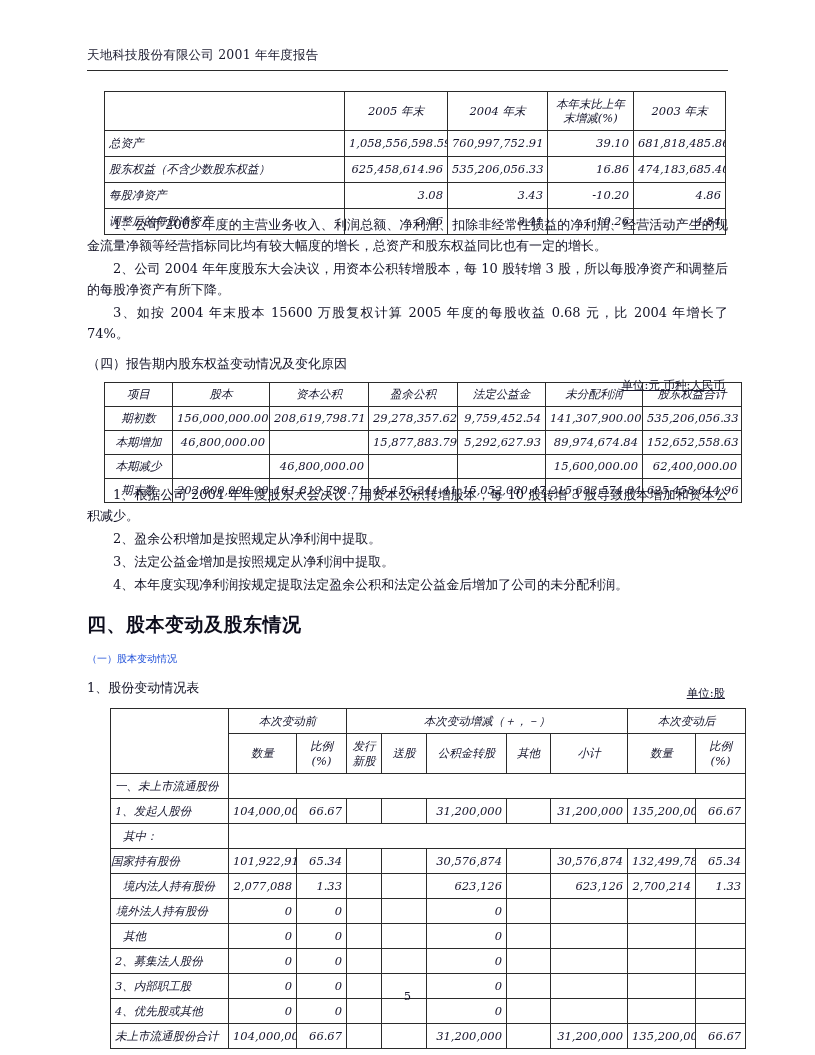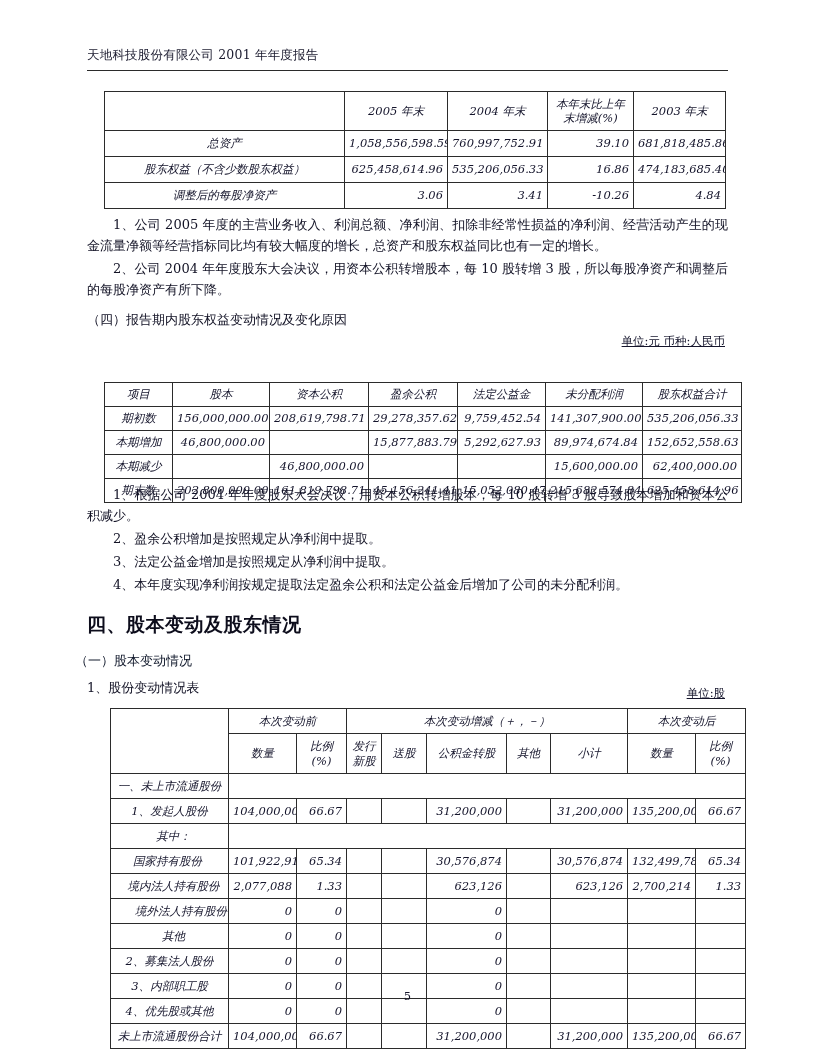--- a/index.html
+++ b/index.html
@@ -52,21 +52,21 @@
     border: 1px solid #2b2b2b;
     padding: 2px 4px;
     font-weight: normal;
     vertical-align: middle;
     line-height: 1.25;
     overflow: hidden;
     white-space: nowrap;
   }
   .num { text-align: right; font-family: "DejaVu Serif", "Liberation Serif", serif; }
   .ctr { text-align: center; }
-  .lft { text-align: center; }
+  .lft { text-align: left; }
 
   
   .tbl-indicators {
     position: absolute;
     left: 104px;
     top: 91px;
     width: 621px;
   }
   .tbl-indicators td { height: 21px; }
   .tbl-indicators .hdr td { height: 34px; text-align: center; vertical-align: middle; }
@@ -110,21 +110,21 @@
   
   .sec-heading {
     position: absolute;
     left: 87px;
     top: 612px;
     font-size: 19px;
     font-weight: bold;
     color: #0d0d1c;
     letter-spacing: 0.5px;
   }
-  .sub-a { position: absolute; left: 75px; top: 652px; font-size: 13px; color: #0f172a; }
+  .sub-a { position: absolute; left: 87px; top: 652px; font-size: 10px; color: #1d4ed8; }
   .sub-b { position: absolute; left: 87px; top: 679px; font-size: 13px; color: #121225; }
 
   
   .tbl-shares {
     position: absolute;
     left: 110px;
     top: 708px;
     width: 615px;
   }
   .tbl-shares td { height: 20px; font-size: 11.5px; }
@@ -180,32 +180,40 @@
         <td class="num">681,818,485.86</td>
       </tr>
       <tr>
         <td class="lft">股东权益（不含少数股东权益）</td>
         <td class="num">625,458,614.96</td>
         <td class="num">535,206,056.33</td>
         <td class="num">16.86</td>
         <td class="num">474,183,685.40</td>
       </tr>
       <tr>
+        <td class="lft">每股净资产</td>
+        <td class="num">3.08</td>
+        <td class="num">3.43</td>
+        <td class="num">-10.20</td>
+        <td class="num">4.86</td>
+      </tr>
+      <tr>
         <td class="lft">调整后的每股净资产</td>
         <td class="num">3.06</td>
         <td class="num">3.41</td>
         <td class="num">-10.26</td>
         <td class="num">4.84</td>
       </tr>
     </tbody>
   </table>
 
   <div class="block-paras">
     <p class="para para-indent">1、公司 2005 年度的主营业务收入、利润总额、净利润、扣除非经常性损益的净利润、经营活动产生的现金流量净额等经营指标同比均有较大幅度的增长，总资产和股东权益同比也有一定的增长。</p>
     <p class="para para-indent">2、公司 2004 年年度股东大会决议，用资本公积转增股本，每 10 股转增 3 股，所以每股净资产和调整后的每股净资产有所下降。</p>
+    <p class="para para-indent">3、如按 2004 年末股本 15600 万股复权计算 2005 年度的每股收益 0.68 元，比 2004 年增长了 74%。</p>
     <p class="para sec-label">（四）报告期内股东权益变动情况及变化原因</p>
     <div class="unit-line" style="margin-top:4px;margin-left:17px;">单位:元   币种:人民币</div>
   </div>
 
   <table class="tbl-equity">
     <colgroup>
       <col style="width:68px">
       <col style="width:97px">
       <col style="width:99px">
       <col style="width:89px">
@@ -359,21 +367,21 @@
         <td class="num"></td>
         <td class="num"></td>
         <td class="num">623,126</td>
         <td class="num"></td>
         <td class="num">623,126</td>
         <td class="num">2,700,214</td>
         <td class="num">1.33</td>
       </tr>
 
       <tr>
-        <td class="lft" style="padding-left:24px">境外法人持有股份</td>
+        <td class="lft" style="padding-left:5px">境外法人持有股份</td>
         <td class="num">0</td>
         <td class="num">0</td>
         <td class="num"></td>
         <td class="num"></td>
         <td class="num">0</td>
         <td class="num"></td>
         <td class="num"></td>
         <td class="num"></td>
         <td class="num"></td>
       </tr>

